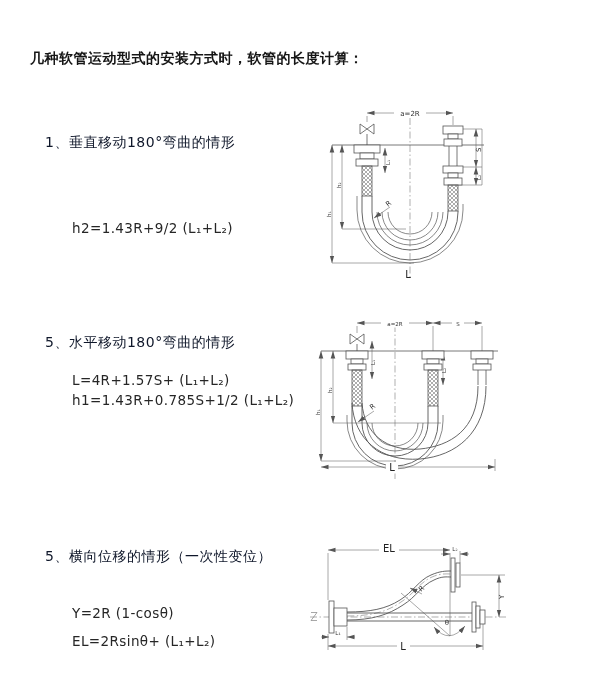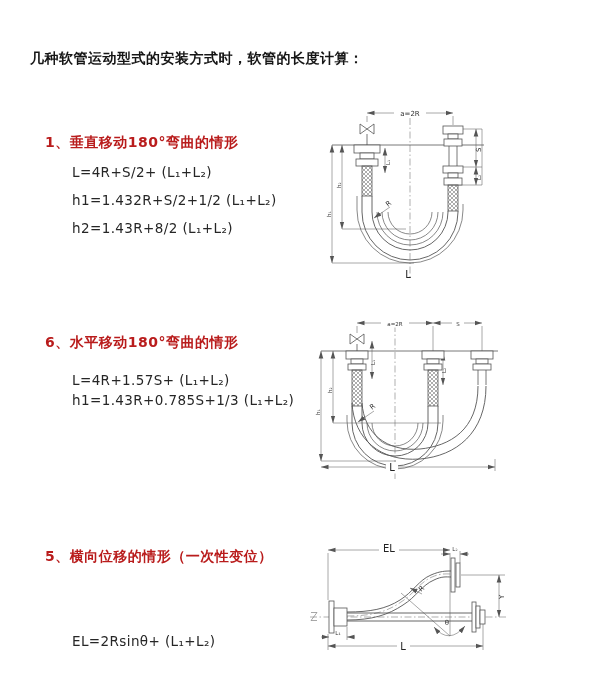--- a/index.html
+++ b/index.html
@@ -2,21 +2,21 @@
 <html><head>
 <meta charset="utf-8">
 <style>
   html,body{margin:0;padding:0;}
   .page{
     position:relative;width:600px;height:675px;background:#ffffff;overflow:hidden;
     font-family:"DejaVu Sans","Liberation Sans",sans-serif;color:#1f1f1f;margin-top:28px;
   }
   .t{position:absolute;white-space:nowrap;}
   .title{font-size:14px;font-weight:700;letter-spacing:.5px;color:#161616;}
-  .sec-h{font-size:14px;font-weight:700;letter-spacing:.5px;color:#b91c1c;}
+  .sec-h{font-size:14px;font-weight:400;letter-spacing:.5px;color:#0f172a;}
   .formula{font-size:13.5px;font-weight:500;letter-spacing:.4px;color:#262626;}
   .d{position:absolute;}
   
   .ln{stroke:#555;stroke-width:.8;fill:none;}
   .th{stroke:#606060;stroke-width:.55;fill:none;}
   .hs{stroke:#565656;stroke-width:.9;fill:none;}
   .cl{stroke:#787878;stroke-width:.6;fill:none;stroke-dasharray:7 2.5 1.5 2.5;}
   .fr{fill:#fff;stroke:#555;stroke-width:.8;}
   .lb{font-size:7px;fill:#333;}
   .lbs{font-size:5.5px;fill:#333;}
@@ -25,29 +25,28 @@
   text{font-family:"DejaVu Sans","Liberation Sans",sans-serif;}
 </style>
 </head>
 <body>
 
 <div class="page">
 
   <div class="t title" style="left:30px;top:22px">几种软管运动型式的安装方式时，软管的长度计算：</div>
 
   <div class="t sec-h" style="left:45px;top:106px">1、垂直移动180°弯曲的情形</div>
-  <div class="t formula" style="left:72px;top:136px">L=4R+S/2+ (L₁+L₂)</div>
-  <div class="t formula" style="left:72px;top:164px">h1=1.432R+S/2+1/2 (L₁+L₂)</div>
-  <div class="t formula" style="left:72px;top:192px">h2=1.43R+8/2 (L₁+L₂)</div>
-
-  <div class="t sec-h" style="left:45px;top:306px">6、水平移动180°弯曲的情形</div>
+  <div class="t formula" style="left:72px;top:192px">h2=1.43R+9/2 (L₁+L₂)</div>
+
+  <div class="t sec-h" style="left:45px;top:306px">5、水平移动180°弯曲的情形</div>
   <div class="t formula" style="left:72px;top:344px">L=4R+1.57S+ (L₁+L₂)</div>
-  <div class="t formula" style="left:72px;top:364px">h1=1.43R+0.785S+1/3 (L₁+L₂)</div>
+  <div class="t formula" style="left:72px;top:364px">h1=1.43R+0.785S+1/2 (L₁+L₂)</div>
 
   <div class="t sec-h" style="left:45px;top:520px">5、横向位移的情形（一次性变位）</div>
+  <div class="t formula" style="left:72px;top:577px">Y=2R (1-cosθ)</div>
   <div class="t formula" style="left:72px;top:605px">EL=2Rsinθ+ (L₁+L₂)</div>
 
   <svg class="d" style="left:310px;top:68px" width="290" height="195" viewBox="0 0 290 195">
     <defs>
       <marker id="ar1" markerWidth="9" markerHeight="7" refX="7.5" refY="3" orient="auto-start-reverse" markerUnits="userSpaceOnUse">
         <path d="M0,0.7 L7.5,3 L0,5.3 Z" fill="#555"></path>
       </marker>
       <pattern id="ht1" width="4" height="4" patternUnits="userSpaceOnUse">
         <path d="M0,0 L4,4 M4,0 L0,4" stroke="#8a8a8a" stroke-width="0.7" fill="none"></path>
       </pattern>

